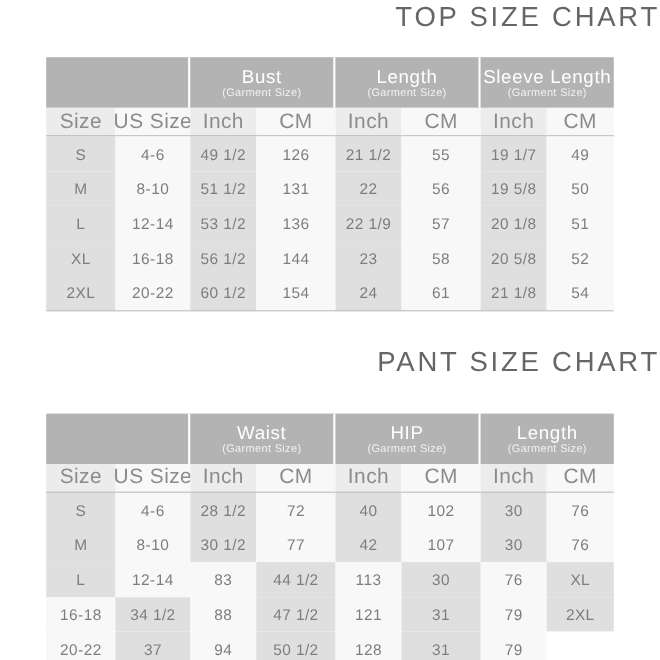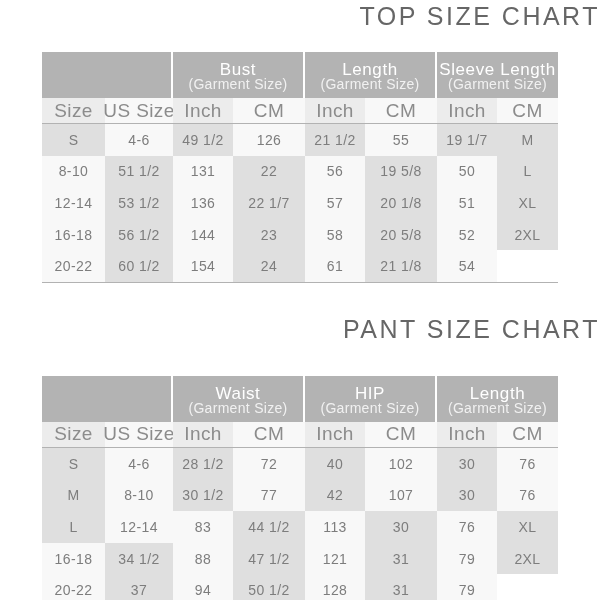--- a/index.html
+++ b/index.html
@@ -48,21 +48,21 @@
   .group-label {
     color: var(--group-header-text, #ffffff);
     font-size: 17px;
     line-height: 19px;
     letter-spacing: 0.6px;
     white-space: nowrap;
   }
   .group-sublabel {
     color: var(--group-header-text, #ffffff);
     opacity: 0.82;
-    font-size: 14px;
+    font-size: 10px;
     line-height: 11px;
     letter-spacing: 0.3px;
   }
   .cell {
     display: flex;
     align-items: center;
     justify-content: center;
     box-sizing: border-box;
     white-space: nowrap;
   }
@@ -110,33 +110,34 @@
         <div class="cell sub-cell light">CM</div>
         <div class="cell sub-cell stripe-sub">Inch</div>
         <div class="cell sub-cell light">CM</div>
         <div class="cell data-cell stripe">S</div>
         <div class="cell data-cell light">4-6</div>
         <div class="cell data-cell stripe">49 1/2</div>
         <div class="cell data-cell light">126</div>
         <div class="cell data-cell stripe">21 1/2</div>
         <div class="cell data-cell light">55</div>
         <div class="cell data-cell stripe">19 1/7</div>
+        <div class="cell data-cell light">49</div>
         <div class="cell data-cell stripe">M</div>
         <div class="cell data-cell light">8-10</div>
         <div class="cell data-cell stripe">51 1/2</div>
         <div class="cell data-cell light">131</div>
         <div class="cell data-cell stripe">22</div>
         <div class="cell data-cell light">56</div>
         <div class="cell data-cell stripe">19 5/8</div>
         <div class="cell data-cell light">50</div>
         <div class="cell data-cell stripe">L</div>
         <div class="cell data-cell light">12-14</div>
         <div class="cell data-cell stripe">53 1/2</div>
         <div class="cell data-cell light">136</div>
-        <div class="cell data-cell stripe">22 1/7</div>
+        <div class="cell data-cell stripe">22 1/9</div>
         <div class="cell data-cell light">57</div>
         <div class="cell data-cell stripe">20 1/8</div>
         <div class="cell data-cell light">51</div>
         <div class="cell data-cell stripe">XL</div>
         <div class="cell data-cell light">16-18</div>
         <div class="cell data-cell stripe">56 1/2</div>
         <div class="cell data-cell light">144</div>
         <div class="cell data-cell stripe">23</div>
         <div class="cell data-cell light">58</div>
         <div class="cell data-cell stripe">20 5/8</div>

